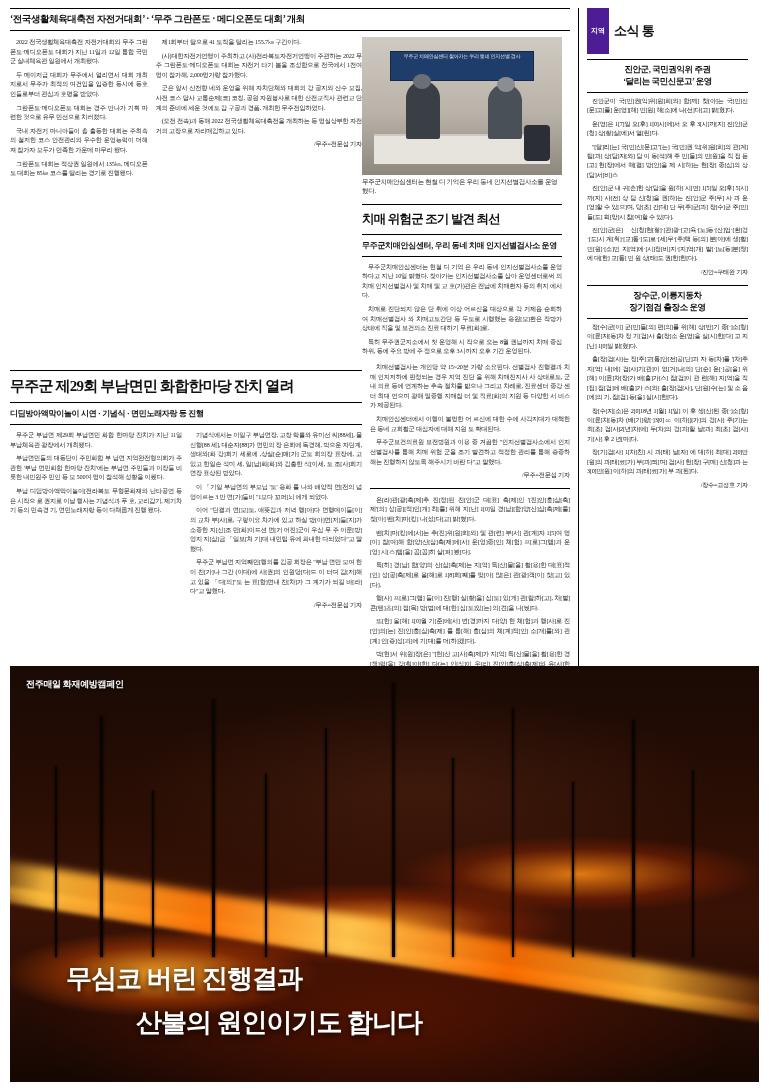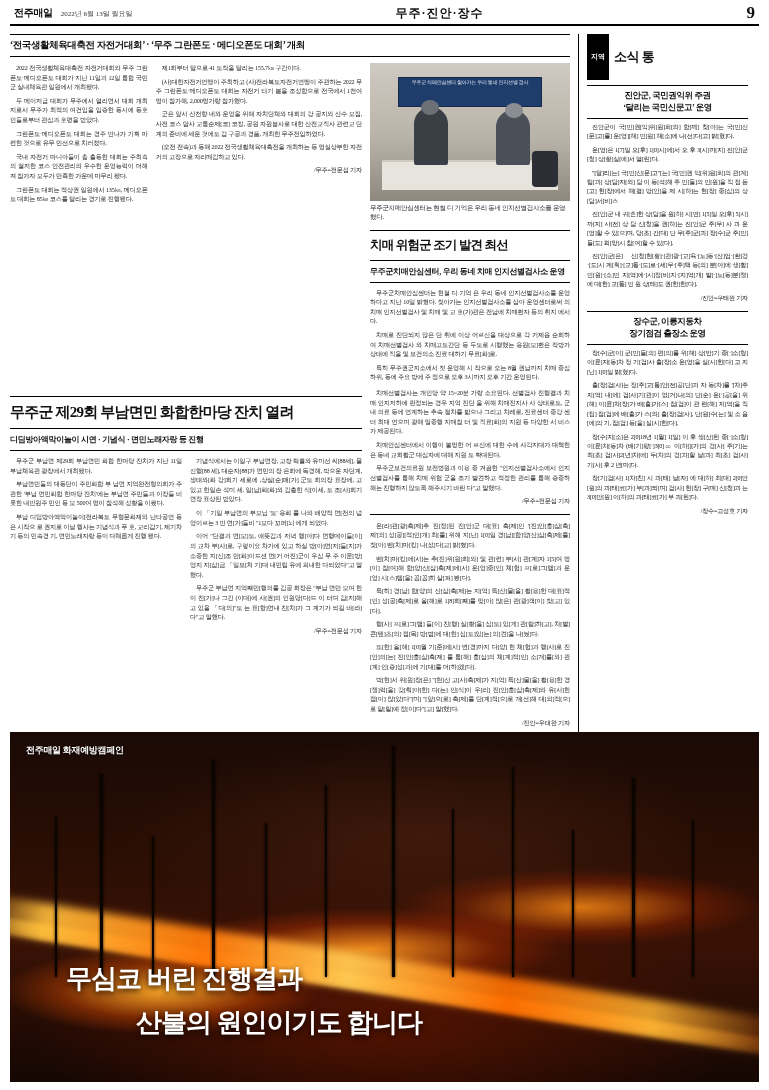--- a/index.html
+++ b/index.html
@@ -37,21 +37,21 @@
     font-size: 30px; font-weight:bold; letter-spacing:-1.2px;
     line-height:1.15; margin: 4px 0 10px 0;
   }
   .subhead {
     font-size: 9.5px; font-weight:bold; letter-spacing:-0.4px;
     border-top:1px solid #000; border-bottom:1px solid #000;
     padding: 4px 0; margin-bottom:6px;
   }
 
   
-  .top-row { display:flex; gap:8px; }
+  .top-row { display:flex; }
   .top-text { width: 352px; display:flex; gap:8px; }
   .top-photo { width: 200px; }
   .photo {
     width:100%; background:#555; position:relative; overflow:hidden;
   }
   .photo-cap { font-size:6.5px; line-height:1.35; margin-top:3px; color:#222; letter-spacing:-0.3px; }
 
   .bodycol { font-size:6.2px; line-height:1.55; text-align:justify; letter-spacing:-0.2px; color:#1a1a1a; }
   .bodycol p { margin:0 0 4px 0; text-indent: 6px; }
   .byline { font-size:6.2px; text-align:right; margin-top:2px; }
@@ -70,36 +70,36 @@
   }
 
   .cols3 { display:flex; gap:8px; }
   .cols3 > div { flex:1; }
   .cols2 { display:flex; gap:8px; }
   .cols2 > div { flex:1; }
 
   
   .side-flag { display:flex; align-items:center; gap:5px; margin-bottom:5px; }
   .side-flag .tag {
-    background:#000000; color:#fff; font-size:7px; padding:18px 4px; font-weight:bold;
+    background:#4c1d95; color:#fff; font-size:7px; padding:18px 4px; font-weight:bold;
   }
   .side-flag .label { font-size:13px; font-weight:bold; letter-spacing:-0.5px; }
   .side-item { margin-bottom:8px; }
   .side-head {
     font-size:8.5px; font-weight:bold; text-align:center; line-height:1.4;
     letter-spacing:-0.4px; border-top:1px solid #000; border-bottom:1px solid #000;
     padding:4px 2px; margin-bottom:4px;
   }
   .side-body { font-size:6.1px; line-height:1.55; text-align:justify; letter-spacing:-0.2px; }
   .side-body p { margin:0 0 4px 0; text-indent:5px; }
   .side-by { font-size:6.1px; text-align:right; }
 
   
   .campaign {
-    position:absolute; left:10px; right:10px; bottom:8px; height:350px;
+    position:absolute; left:10px; right:10px; bottom:8px; height:416px;
     background:#000; overflow:hidden;
   }
   .fire-bg {
     position:absolute; inset:0;
     background:
       radial-gradient(ellipse 220px 60px at 20% 74%, rgba(255,170,40,0.95), rgba(255,90,0,0.35) 45%, rgba(0,0,0,0) 72%),
       radial-gradient(ellipse 260px 55px at 48% 62%, rgba(255,150,30,0.9), rgba(220,60,0,0.3) 48%, rgba(0,0,0,0) 75%),
       radial-gradient(ellipse 240px 50px at 76% 50%, rgba(255,140,20,0.85), rgba(200,50,0,0.28) 50%, rgba(0,0,0,0) 76%),
       radial-gradient(ellipse 500px 180px at 50% 85%, rgba(120,25,0,0.55), rgba(0,0,0,0) 70%),
       linear-gradient(180deg, #1a0a05 0%, #2a0e04 35%, #3a1205 60%, #150703 100%);
@@ -151,28 +151,20 @@
   .ph-p1head { position:absolute; left:25.5%; bottom:62%; width:9%; height:11%; background:#6b6f76; border-radius:50%; }
   .ph-p2 { position:absolute; right:20%; bottom:26%; width:17%; height:40%; background:#4a5058; border-radius:18px 18px 2px 2px; }
   .ph-p2head { position:absolute; right:23.5%; bottom:60%; width:9%; height:11%; background:#8a8d92; border-radius:50%; }
   .ph-chair { position:absolute; right:6%; bottom:10%; width:13%; height:26%; background:#2b2f35; border-radius:4px; }
 </style>
 </head>
 <body>
 
 <div class="page">
 
-  <div class="masthead">
-    <div class="mh-left">
-      <span class="mh-paper">전주매일</span>
-      <span class="mh-date">2022년 6월 13일 월요일</span>
-    </div>
-    <div class="mh-center">무주·진안·장수</div>
-    <div class="mh-page">9</div>
-  </div>
 
   <div class="content">
 
     <div class="col-main">
 
       <div class="subhead">‘전국생활체육대축전 자전거대회’ · ‘무주 그란폰도 · 메디오폰도 대회’ 개최</div>
 
       <div class="top-row">
         <div class="top-text">
           <div class="bodycol">

